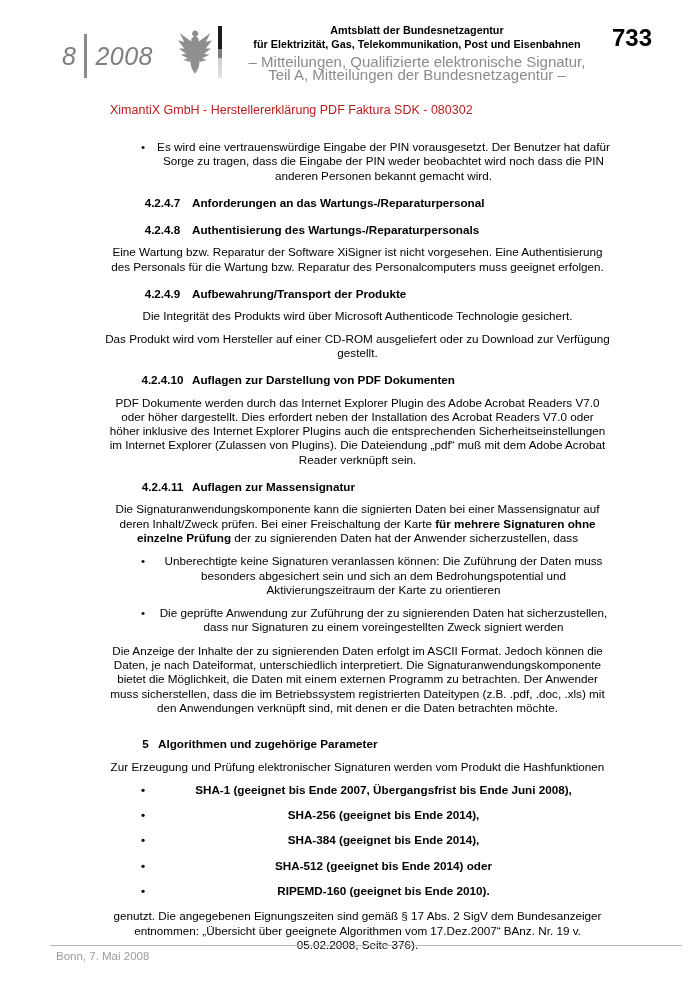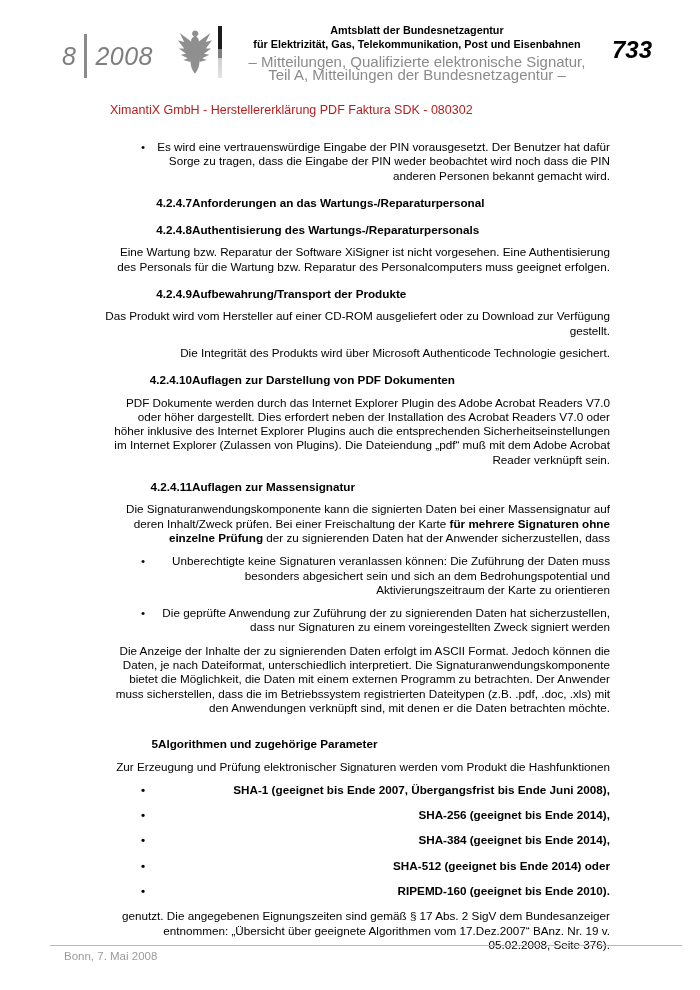--- a/index.html
+++ b/index.html
@@ -10,36 +10,36 @@
   
   .header {display:flex; align-items:flex-start; padding:24px 48px 0 62px;}
   .issue {display:flex; align-items:center; color:#7e7e7e; font-size:25px; font-style:italic; letter-spacing:0.5px; margin-top:10px;}
   .issue-bar {width:3px; height:44px; background:#8a8a8a; margin:0 8px; display:inline-block;}
   .emblem {display:flex; align-items:flex-start; margin-left:24px; margin-top:2px;}
   .emblem-bar {width:4px; height:52px; margin-left:5px;
     background:linear-gradient(to bottom,#1c1c1c 0%,#1c1c1c 44%,#7f7f7f 44%,#7f7f7f 62%,#cfcfcf 62%,#e4e4e4 100%);}
   .head-center {flex:1; text-align:center; padding:0 0;}
   .t-bold {font-weight:bold; font-size:10.8px; line-height:13.5px;}
   .t-gray {color:#8b8b8b; font-size:15px; line-height:13px; margin-top:4px;}
-  .pageno {font-size:24px; font-weight:bold; font-style:italic; margin-top:12px;}
+  .pageno {font-size:24px; font-weight:bold; }
   .doc-title {color:#b91c1c; font-size:12.5px; margin:21px 0 0 110px;}
   
-  .content {margin:23px 90px 0 105px; font-size:11.7px; line-height:14.3px; text-align:right;}
+  .content {margin:23px 90px 0 105px; font-size:11.7px; line-height:14.3px; text-align:center;}
   .content p {margin:8px 0;}
   ul.blist {list-style:none; margin:9px 0; padding:0;}
   ul.blist li {position:relative; padding-left:52px; margin:9px 0;}
   ul.blist li::before {content:"\2022"; position:absolute; left:36px; top:0;}
   ul.blist.tight li {margin:6px 0 11px 0;font-weight:bold;}
   .sec-h {display:flex; font-weight:bold; margin:13px 0 5px 28px;}
   .sec-h .num {flex:0 0 59px;}
   .sec-h.lvl1 {margin-top:22px;}
   .sec-h.lvl1 .num {flex:0 0 25px;}
   
   .footer-line {position:absolute; left:50px; right:18px; top:945px; border-top:1.5px solid #b9b9b9;}
-  .footer-date {position:absolute; left:64px; top:950px; color:#9b9b9b; font-size:11.5px;}
+  .footer-date {position:absolute; left:56px; top:950px; color:#9b9b9b; font-size:11.5px;}
 </style>
 </head>
 <body>
 
 <div class="page">
 
   <div class="header">
     <div class="issue">
       <span>8</span>
       <span class="issue-bar"></span>
@@ -88,22 +88,22 @@
     <div class="sec-h">
       <span class="num">4.2.4.8</span>
       <span>Authentisierung des Wartungs-/Reparaturpersonals</span>
     </div>
     <p>Eine Wartung bzw. Reparatur der Software XiSigner ist nicht vorgesehen. Eine Authentisierung des Personals für die Wartung bzw. Reparatur des Personalcomputers muss geeignet erfolgen.</p>
 
     <div class="sec-h">
       <span class="num">4.2.4.9</span>
       <span>Aufbewahrung/Transport der Produkte</span>
     </div>
+    <p>Die Integrität des Produkts wird über Microsoft Authenticode Technologie gesichert.</p>
     <p>Das Produkt wird vom Hersteller auf einer CD-ROM ausgeliefert oder zu Download zur Verfügung gestellt.</p>
-    <p>Die Integrität des Produkts wird über Microsoft Authenticode Technologie gesichert.</p>
 
     <div class="sec-h">
       <span class="num">4.2.4.10</span>
       <span>Auflagen zur Darstellung von PDF Dokumenten</span>
     </div>
     <p>PDF Dokumente werden durch das Internet Explorer Plugin des Adobe Acrobat Readers V7.0 oder höher dargestellt. Dies erfordert neben der Installation des Acrobat Readers V7.0 oder höher inklusive des Internet Explorer Plugins auch die entsprechenden Sicherheitseinstellungen im Internet Explorer (Zulassen von Plugins). Die Dateiendung „pdf“ muß mit dem Adobe Acrobat Reader verknüpft sein.</p>
 
     <div class="sec-h">
       <span class="num">4.2.4.11</span>
       <span>Auflagen zur Massensignatur</span>

